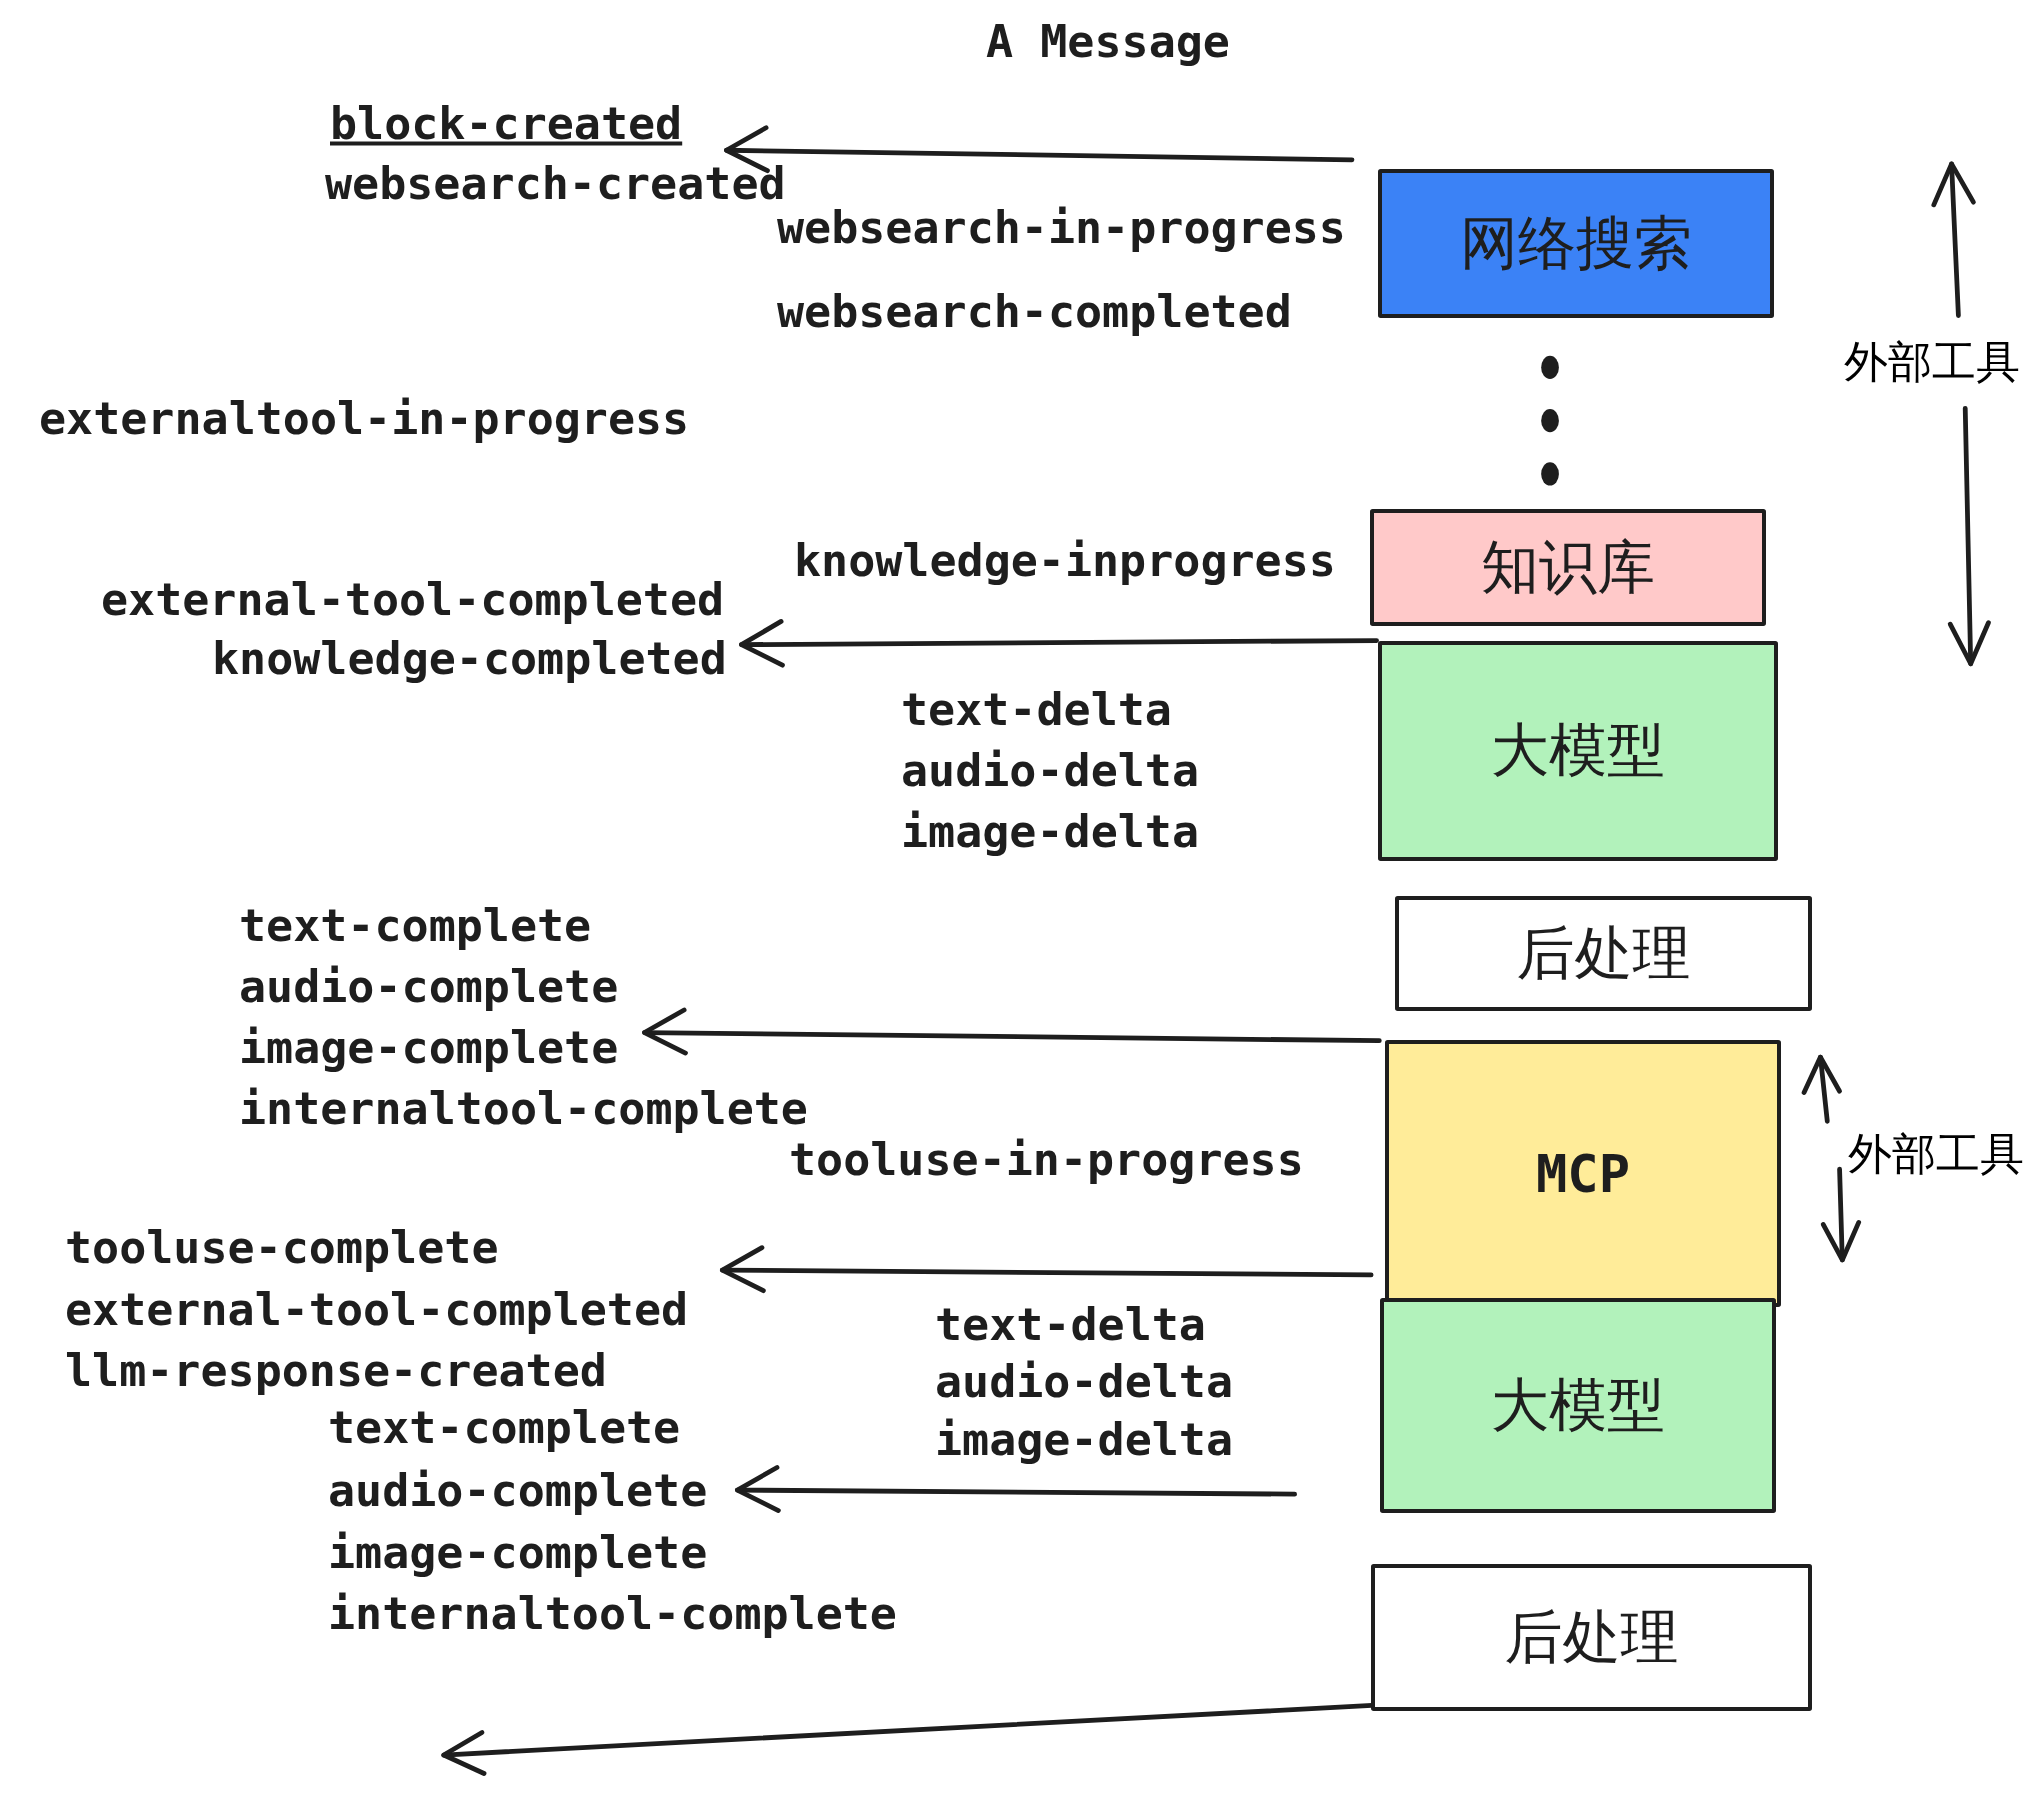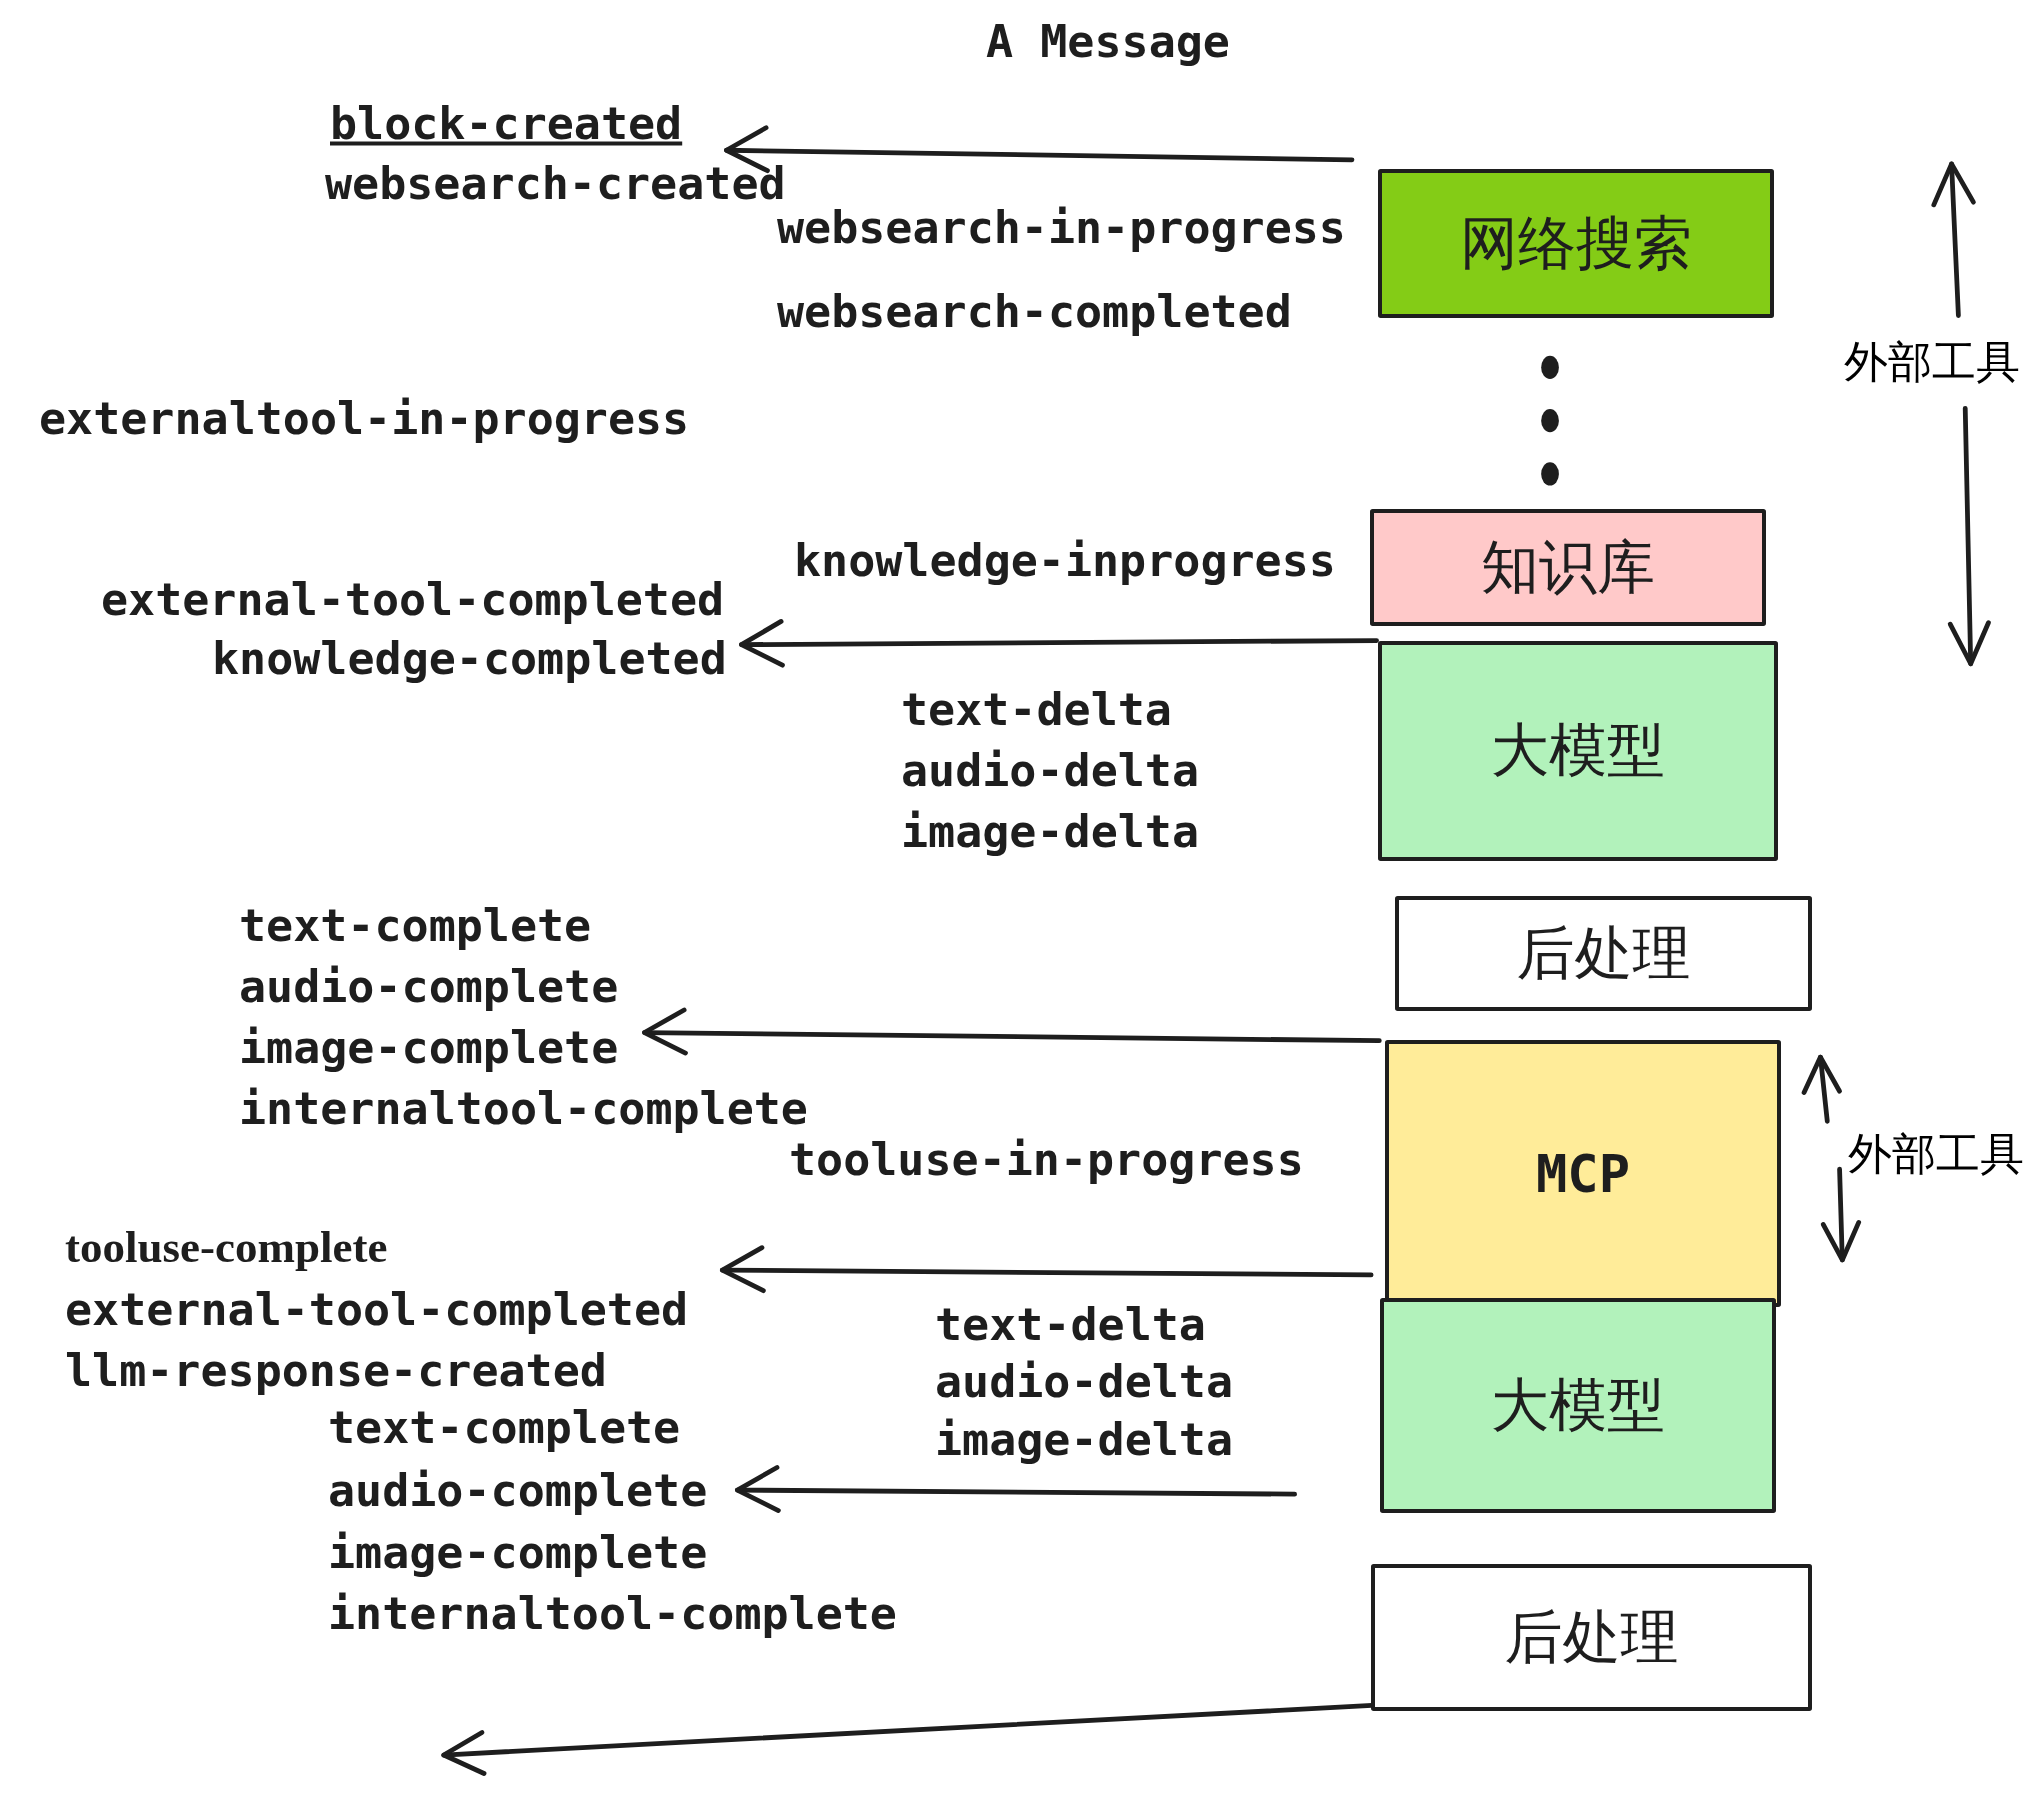--- a/index.html
+++ b/index.html
@@ -86,35 +86,35 @@
   <div class="evt" style="left:882px;top:709px;">text-delta</div>
   <div class="evt" style="left:882px;top:770px;">audio-delta</div>
   <div class="evt" style="left:882px;top:831px;">image-delta</div>
 
   <div class="evt" style="left:220px;top:925px;">text-complete</div>
   <div class="evt" style="left:220px;top:986px;">audio-complete</div>
   <div class="evt" style="left:220px;top:1047px;">image-complete</div>
   <div class="evt" style="left:220px;top:1108px;">internaltool-complete</div>
   <div class="evt" style="left:770px;top:1159px;">tooluse-in-progress</div>
 
-  <div class="evt" style="left:46px;top:1247px;font-family:Liberation Serif, serif;">tooluse-complete</div>
+  <div class="evt" style="left:46px;top:1247px;">tooluse-complete</div>
   <div class="evt" style="left:46px;top:1309px;">external-tool-completed</div>
   <div class="evt" style="left:46px;top:1370px;">llm-response-created</div>
 
   <div class="evt" style="left:916px;top:1324px;">text-delta</div>
   <div class="evt" style="left:916px;top:1381px;">audio-delta</div>
   <div class="evt" style="left:916px;top:1439px;">image-delta</div>
 
   <div class="evt" style="left:309px;top:1427px;">text-complete</div>
   <div class="evt" style="left:309px;top:1490px;">audio-complete</div>
   <div class="evt" style="left:309px;top:1552px;">image-complete</div>
   <div class="evt" style="left:309px;top:1613px;">internaltool-complete</div>
 
 
-  <div class="box" style="left: 1359px; top: 169px; width: 396px; height: 149px; background-color: #84cc16;">
+  <div class="box" style="left: 1359px; top: 169px; width: 396px; height: 149px; background-color: #3b82f6;">
     <span class="box-label">网络搜索</span>
   </div>
 
   <div class="box" style="left: 1351px; top: 509px; width: 396px; height: 117px; background-color: rgb(255, 201, 201);">
     <span class="box-label">知识库</span>
   </div>
 
   <div class="box" style="left: 1359px; top: 641px; width: 400px; height: 220px; background-color: rgb(178, 242, 187);">
     <span class="box-label">大模型</span>
   </div>

